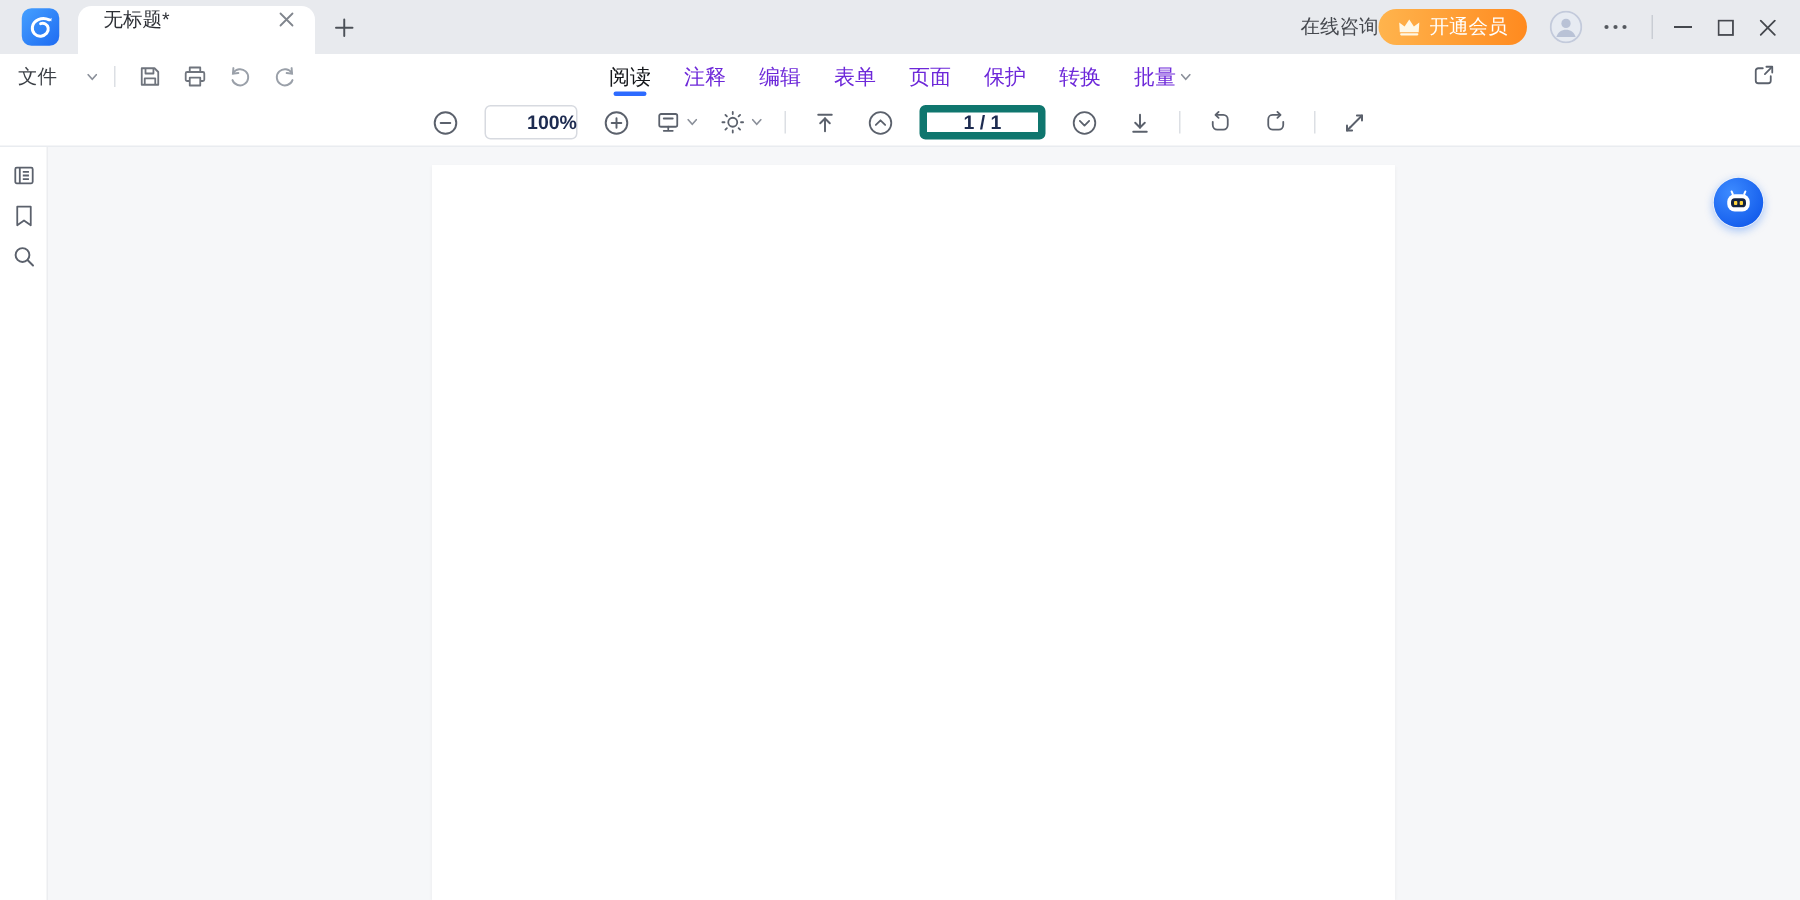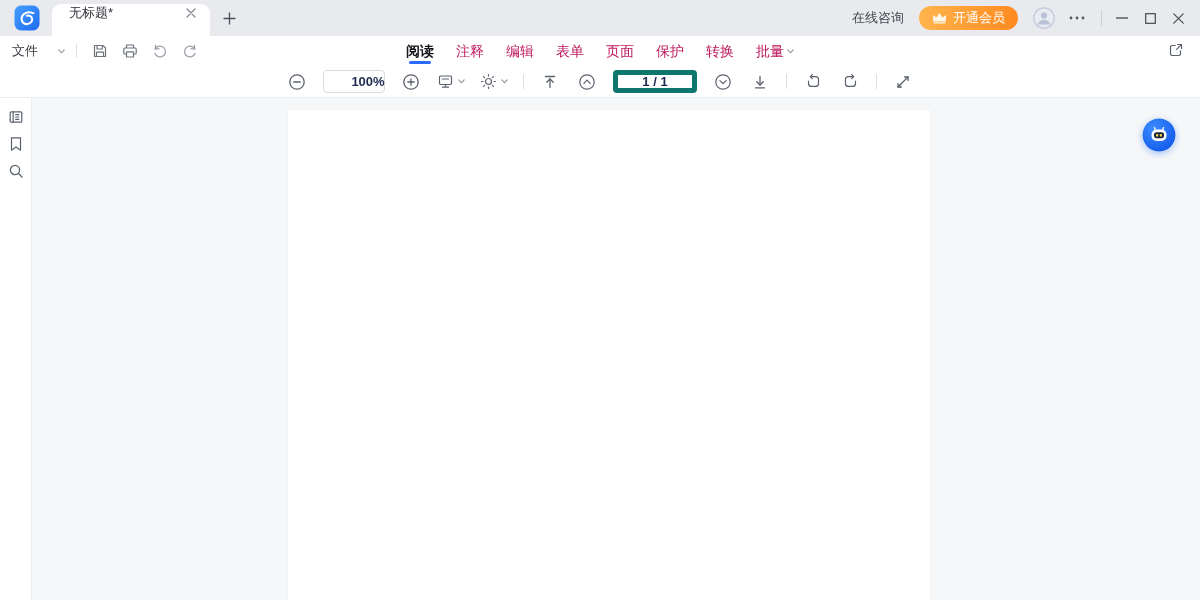--- a/index.html
+++ b/index.html
@@ -7,37 +7,37 @@
   body { font-family:"Liberation Sans","DejaVu Sans",sans-serif; background:#f6f7f9; position:relative; color:#3c4046; }
 
   
   .titlebar { position:absolute; top:0; left:0; width:1200px; height:36px; background:#e8eaee; display:flex; align-items:center; }
   .applogo { position:absolute; left:14px; top:5px; width:26px; height:26px; }
   .tab { position:absolute; left:52px; top:4px; width:158px; height:32px; background:#ffffff; border-radius:9px 9px 0 0; display:flex; align-items:flex-start; padding:0 10px 0 17px; }
   .tab-title { font-size:13px; color:#2b2e34; flex:1; white-space:nowrap; overflow:hidden; }
   .tab-close { width:18px; height:18px; display:flex; align-items:center; justify-content:center; color:#80858d; cursor:pointer; }
   .newtab { position:absolute; left:220px; top:9px; width:18px; height:18px; display:flex; align-items:center; justify-content:center; color:#4c5158; cursor:pointer; }
   .tb-right { position:absolute; right:8px; top:0; height:36px; display:flex; align-items:center; }
-  .consult { font-size:13px; color:#45484e; margin-right:15px; cursor:pointer; }
+  .consult { font-size:13px; color:#45484e; cursor:pointer; }
   .vip-btn { height:24px; padding:0 13px; border:none; border-radius:13px; background:linear-gradient(90deg,#ffb44d,#ff8a1f); color:#ffffff; font-size:13px; display:flex; align-items:center; gap:6px; cursor:pointer; font-family:inherit; }
   .avatar { width:22px; height:22px; margin:0 10px 0 15px; cursor:pointer; }
   .more { width:24px; height:24px; display:flex; align-items:center; justify-content:center; color:#55595f; margin-right:6px; cursor:pointer; }
   .tb-div { width:1px; height:16px; background:#c9cdd4; margin:0 6px; }
   .winbtn { width:28px; height:28px; display:flex; align-items:center; justify-content:center; color:#45484e; cursor:pointer; }
 
   
   .menubar { position:absolute; top:36px; left:0; width:1200px; height:30px; background:#ffffff; }
   .mb-left { position:absolute; left:12px; top:0; height:30px; display:flex; align-items:center; }
   .file-menu { display:flex; align-items:center; gap:20px; font-size:13px; color:#3c4046; cursor:pointer; }
   .mb-divider { width:1px; height:14px; background:#dcdfe4; margin:0 11px; }
   .mb-icon { width:24px; height:24px; display:flex; align-items:center; justify-content:center; color:#6f747d; margin-right:6px; cursor:pointer; }
   .mb-icon.dim { color:#9aa0a9; }
   .mb-tabs { position:absolute; left:50%; transform:translateX(-50%); top:0; height:30px; display:flex; align-items:center; gap:16px; }
-  .mtab { position:relative; font-size:14px; color:#be185d; line-height:30px; padding:0 3px; cursor:pointer; white-space:nowrap; display:flex; align-items:center; gap:3px; }
-  .mtab.active { color:#15171b; font-weight:bold; }
+  .mtab { position:relative; font-size:14px; color:#6d28d9; line-height:30px; padding:0 3px; cursor:pointer; white-space:nowrap; display:flex; align-items:center; gap:3px; }
+  .mtab.active { color:#15171b; font-weight:normal; }
   .mtab.active::after { content:""; position:absolute; left:50%; transform:translateX(-50%); bottom:2px; width:22px; height:3px; border-radius:2px; background:#2d6bff; }
   .mb-ext { position:absolute; right:14px; top:6px; width:18px; height:18px; color:#5b616c; cursor:pointer; }
 
   
   .toolbar { position:absolute; top:66px; left:0; width:1200px; height:32px; background:#ffffff; border-bottom:1px solid #e9ecf0; display:flex; align-items:center; justify-content:center; gap:15px; }
   .t-icon { width:22px; height:22px; display:flex; align-items:center; justify-content:center; color:#5b616c; cursor:pointer; flex:none; }
   .t-combo { display:flex; align-items:center; gap:4px; cursor:pointer; color:#5b616c; }
   .t-box { height:23px; border:1px solid #d7dae0; border-radius:4px; background:#fff; display:flex; align-items:center; justify-content:center; font-size:13px; font-weight:bold; color:#1d2b50; cursor:pointer;padding-left:35px; }
   .zoom-box { width:62px; gap:7px; }
   .page-input { width:84px; height:23px; border:5px solid #0f766e; border-radius:4px; text-align:center; font-size:13px; font-weight:bold; color:#1d2b50; font-family:inherit; outline:none; }

